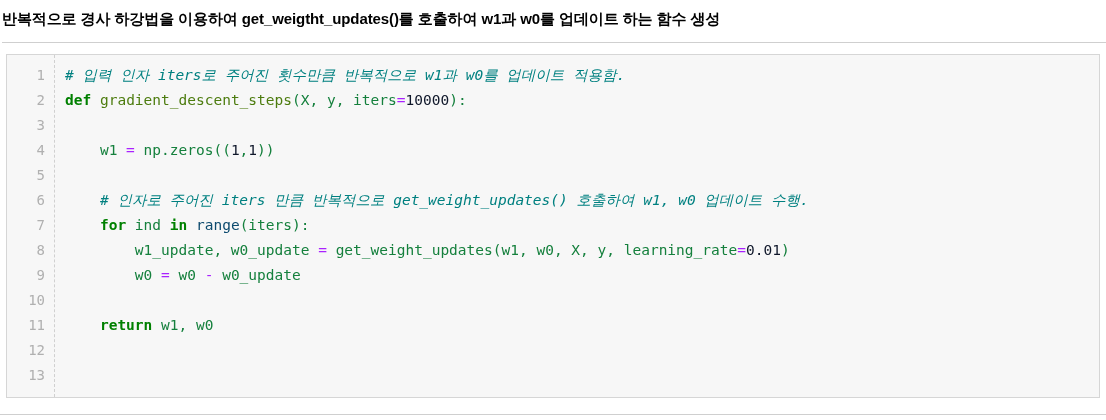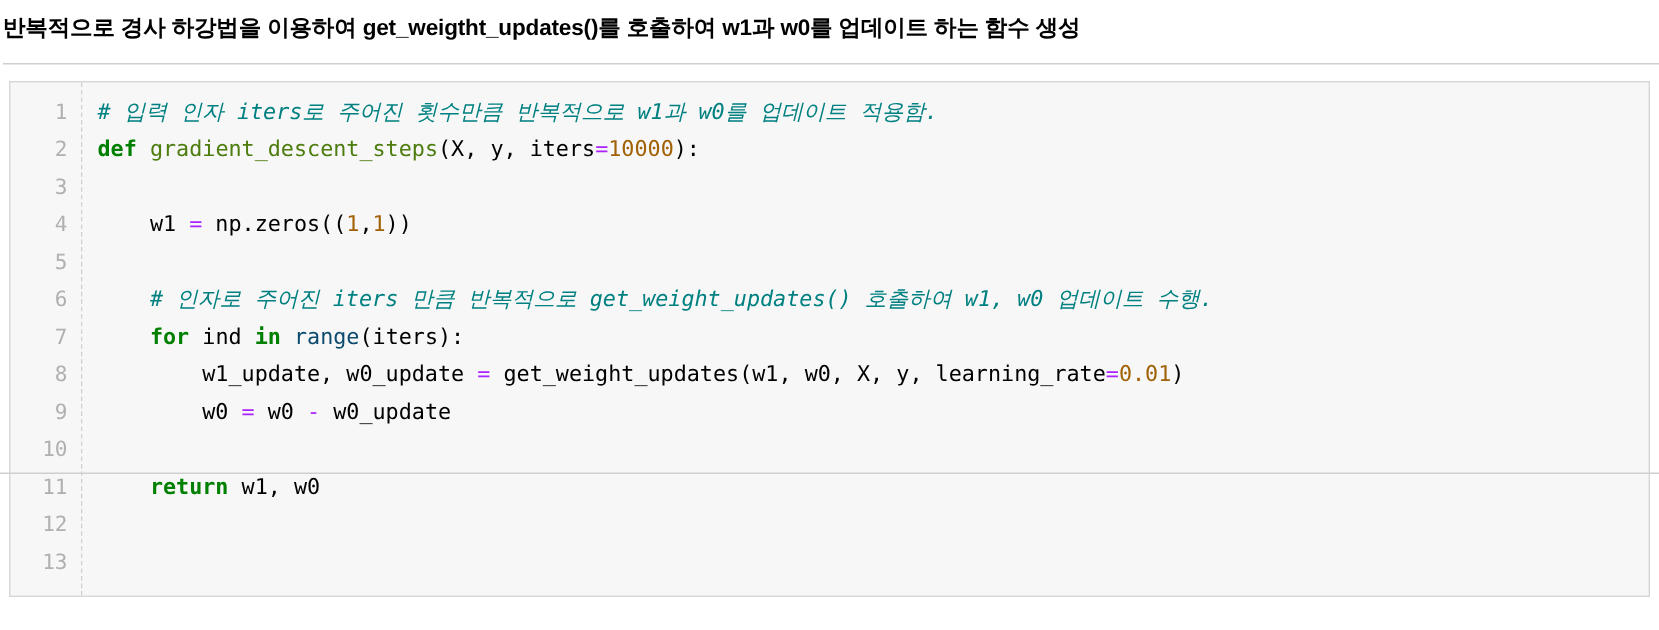--- a/index.html
+++ b/index.html
@@ -7,21 +7,21 @@
     margin: 0; padding: 0;
     width: 1106px; height: 420px;
     background: #ffffff;
     font-family: "Liberation Sans", sans-serif;
     overflow: hidden;
   }
 
   #page {
     position: relative;
     width: 1106px;
-    height: 316px;
+    height: 415px;
     background: #ffffff;
   }
 
   
   .heading-wrap {
     padding: 9px 2px 0 2px;
   }
   .heading-text {
     font-family: "Liberation Sans", sans-serif;
     font-size: 15px;
@@ -82,22 +82,22 @@
     white-space: pre;
     min-height: 25px;
   }
 
   
   .c  { color: #008080; font-style: italic; margin-top: 46px; }      
   .k  { color: #008000; font-weight: bold; text-align: right; }        
   .nf { color: #4d7c0f; }                           
   .nb { color: #0c4a6e; }                           
   .o  { color: #aa22ff; }                           
-  .m  { color: #a16207; }                           
-  .n  { color: #000000; }                           
+  .m  { color: #0f172a; }                           
+  .n  { color: #15803d; }                           
 
   .footer-rule {
     position: absolute;
     left: 0;
     bottom: 0;
     width: 1106px;
     border-top: 1px solid #cfcfcf;
     height: 0;
   }
 </style>

